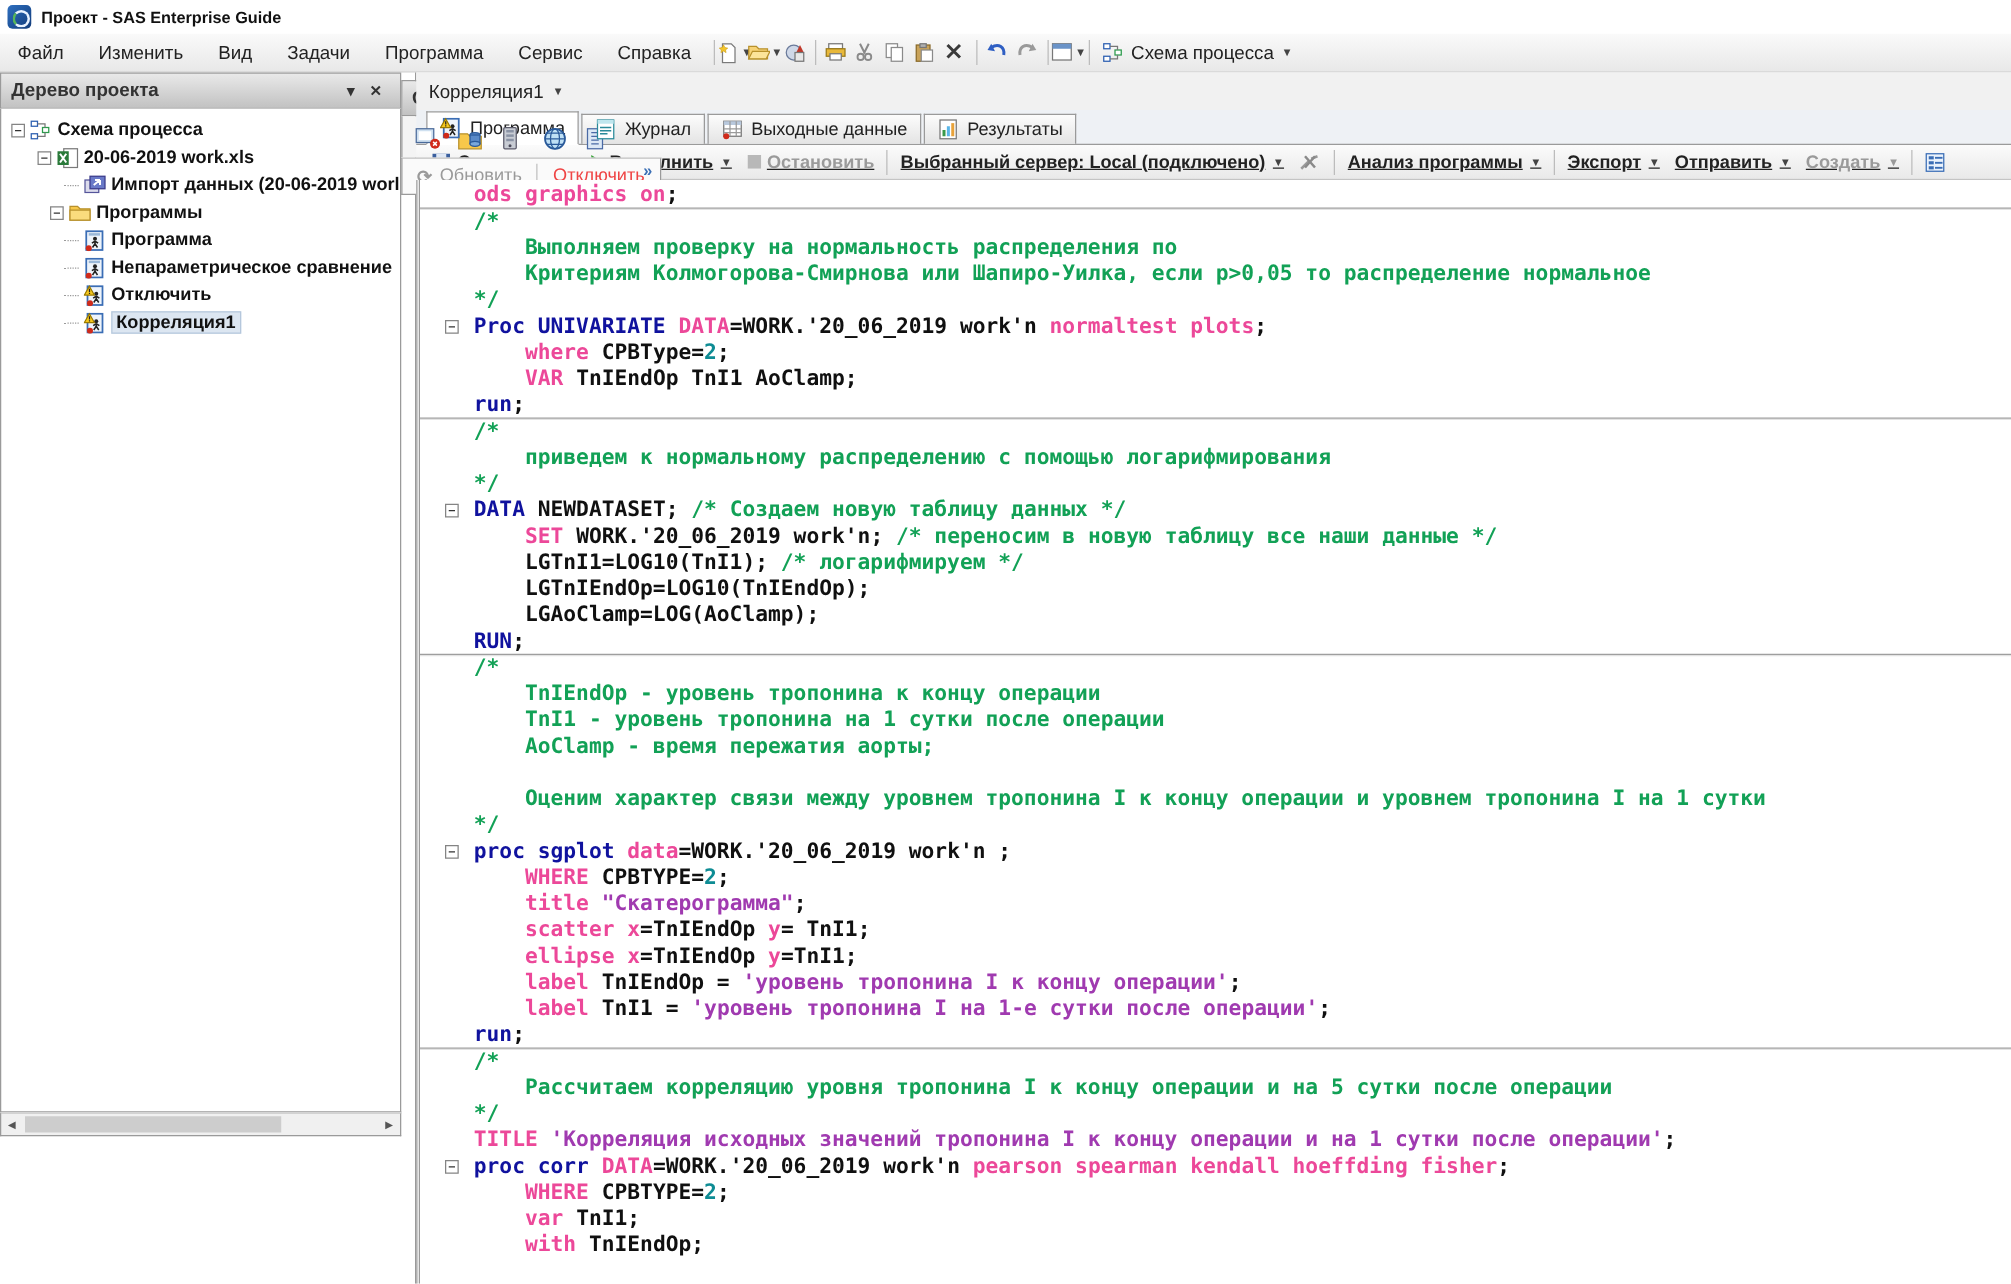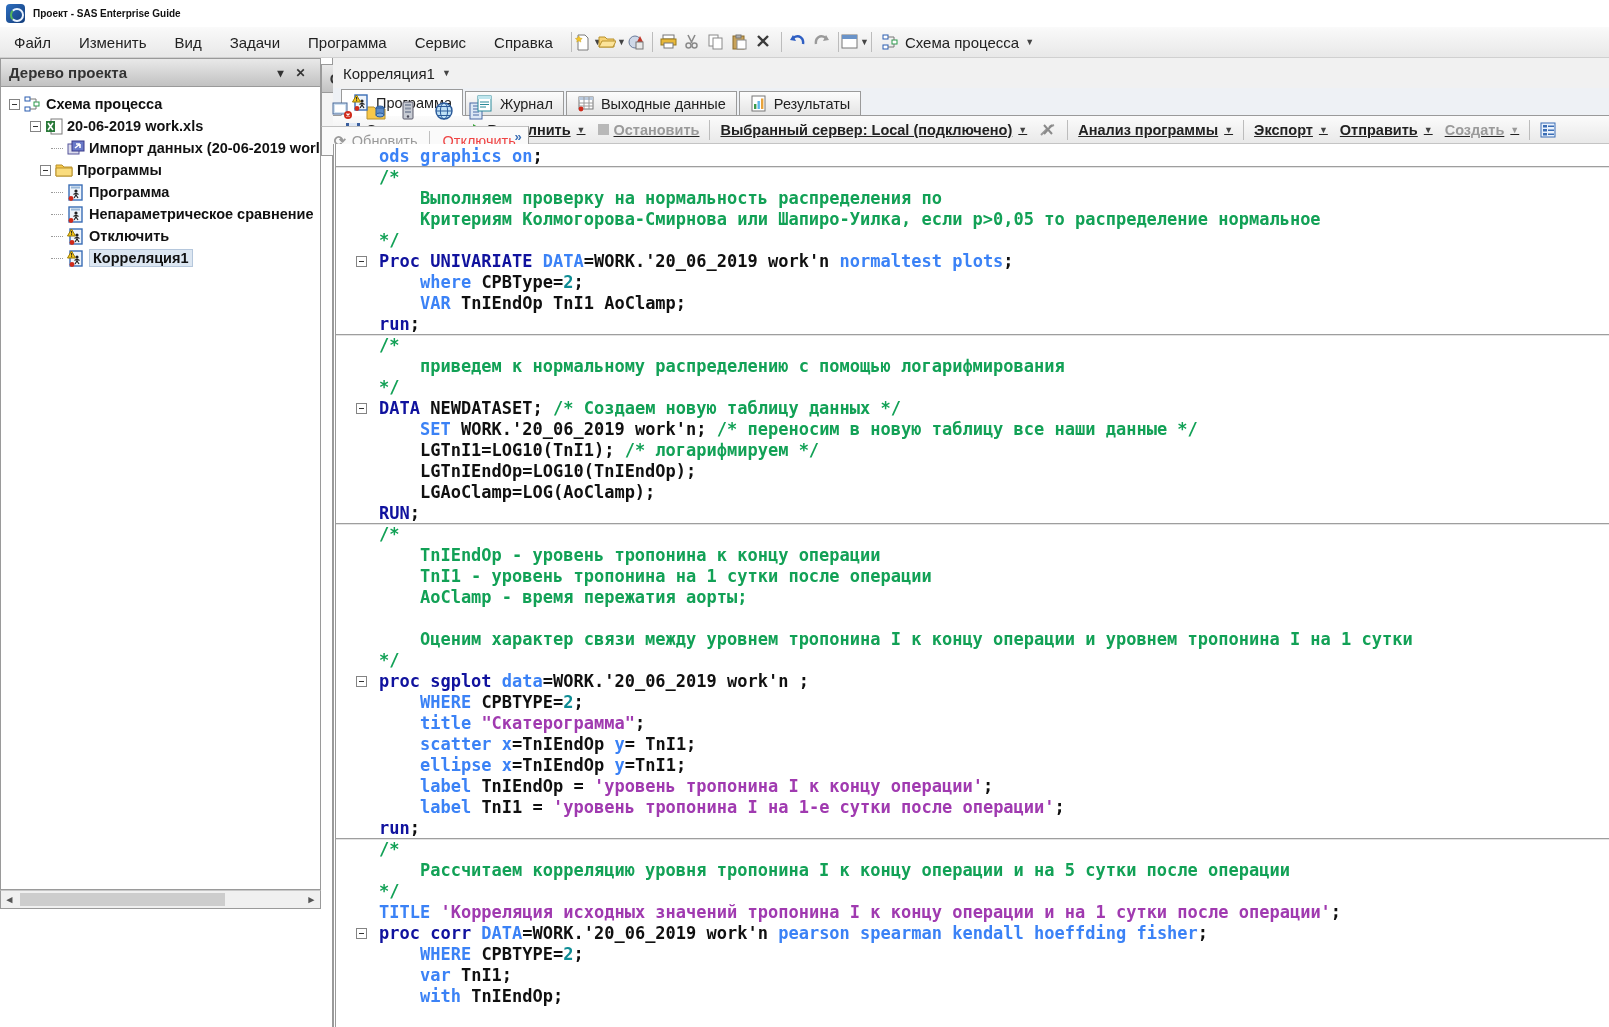--- a/index.html
+++ b/index.html
@@ -1,21 +1,21 @@
 <!DOCTYPE html>
 <html><head>
 <meta charset="utf-8">
 <style>
   * { margin:0; padding:0; box-sizing:border-box; }
   html,body { width:1609px; height:1027px; overflow:hidden; background:#fff;
               font-family:"Liberation Sans", sans-serif; }
 
   
   .titlebar { height:27px; background:#fff; display:flex; align-items:center; gap:8px;
-              padding-left:6px; font-size:10px; font-weight:bold; color:#111; }
+              padding-left:6px; font-size:13px; font-weight:bold; color:#111; }
   .app-logo { width:19px; height:19px; border-radius:4px;
               background:linear-gradient(135deg,#2e6fc0,#123c7a); position:relative; }
   .app-logo::after { content:""; position:absolute; left:4px; top:4px; width:10px; height:10px;
               border:2px solid #e8f2ff; border-radius:50%; border-left-color:#57b65a; }
 
   .menubar { height:31px; background:linear-gradient(#fafafa,#e8e8e8); border-bottom:1px solid #d0d0d0;
              display:flex; align-items:center; font-size:15px; color:#222; }
   .menu-item { padding:0 14px; height:100%; display:flex; align-items:center; cursor:default; }
   .tb-sep { width:1px; height:20px; background:#bcbcbc; margin:0 4px; }
   .tb-icon { width:24px; height:22px; display:flex; align-items:center; justify-content:center; position:relative; }
@@ -80,21 +80,21 @@
   .code-wrap { flex:1; background:#fff; border-left:3px double #9a9a9a; position:relative;
                overflow:hidden; padding-top:2px; }
   .code-line { position:relative; height:21px; line-height:21px; padding-left:43px;
                font-family:"DejaVu Sans Mono", monospace; font-size:17px; font-weight:bold;
                white-space:pre; color:#101010; }
   .code-line.sep { border-bottom:1px solid #9e9e9e; box-shadow:0 1px 0 #e3e3e3; }
   .fold-box { position:absolute; left:20px; top:5px; width:11px; height:11px; border:1px solid #848484;
               background:#fff; }
   .fold-box::after { content:""; position:absolute; left:2px; top:4px; width:5px; height:1px; background:#333; }
   .tok-k { color:#10129e; }
-  .tok-b { color:#3b82f6; }
+  .tok-b { color:#ec4899; }
   .tok-n { color:#0e8c94; }
   .tok-s { color:#a03ab0; }
   .tok-c { color:#12a156; }
   .tok-t { color:#101010; }
 
   svg { display:block; }
 </style>
 </head>
 <body>
 

